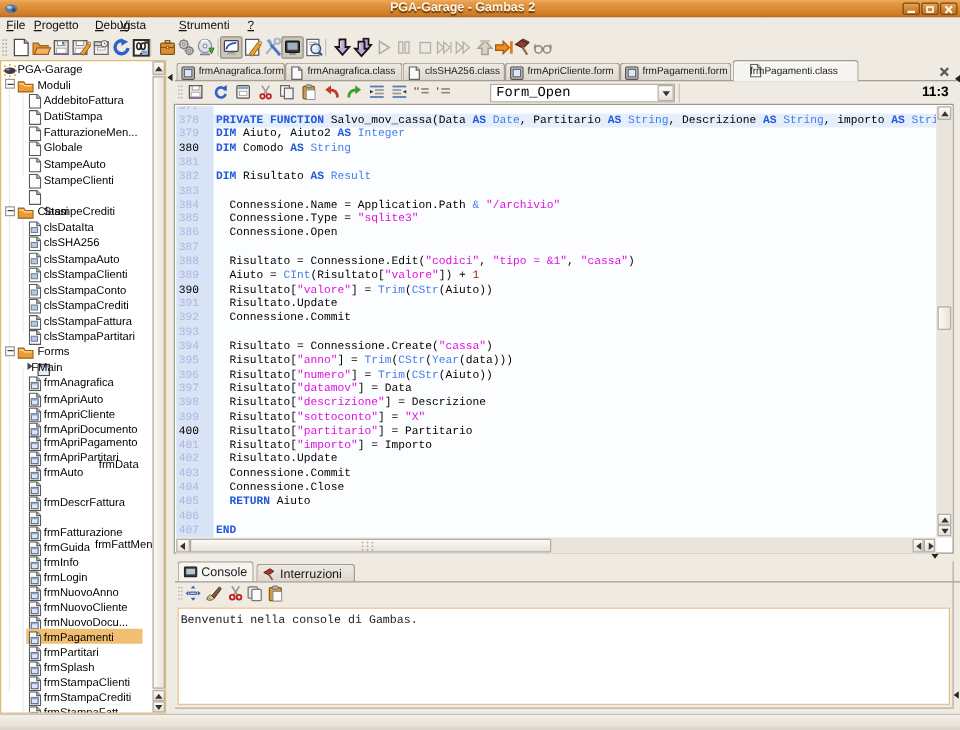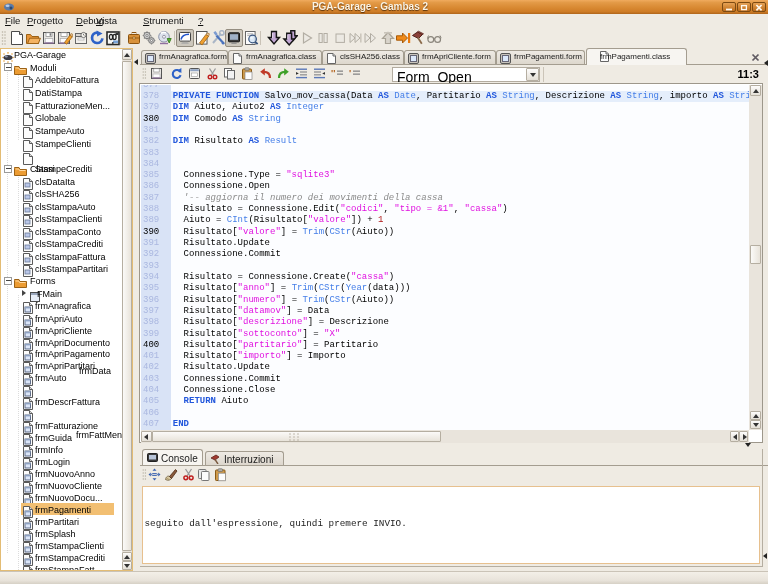--- a/index.html
+++ b/index.html
@@ -427,21 +427,21 @@
 <div class="tico" style="left:13px;top:226.3px;"><svg width="13" height="11">
         <path d="M0.5 2.5 L0.5 9.5 L12.5 9.5 L12.5 3.5 L6 3.5 L5 1.5 L0.5 1.5 Z" fill="#ec9c33" stroke="#9c6216" stroke-width="1"></path>
         <path d="M1.5 3 L4.7 3 L5.5 4.5 L11.5 4.5" stroke="#ffd9a0" stroke-width="1" fill="none"></path>
       </svg></div>
 <div class="trow" style="left:29px;top:227.3px;">Forms</div>
 <div class="arr" style="left:21px;top:241.3px;border-left:4px solid #444;border-top:3px solid transparent;border-bottom:3px solid transparent;"></div>
 <div class="tico" style="left:28px;top:238.8px;"><svg width="11" height="11">
         <rect x="1.5" y="1.5" width="9" height="9" fill="#e8eef8" stroke="#4a4a4a" stroke-width="1"></rect>
         <rect x="2" y="2" width="8" height="2" fill="#9aa7bd"></rect>
       </svg></div>
-<div class="trow" style="left:36px;top:239.8px;">FMain</div>
+<div class="trow" style="left:24px;top:239.8px;">FMain</div>
 <div class="tico" style="left:22px;top:251.2px;"><svg width="10" height="12">
         <path d="M0.5 0.5 L6.5 0.5 L9.5 3.5 L9.5 11.5 L0.5 11.5 Z" fill="#fcfcfc" stroke="#5a5a5a" stroke-width="1"></path>
         <path d="M6.5 0.5 L6.5 3.5 L9.5 3.5" fill="#d8d8d8" stroke="#5a5a5a" stroke-width="1"></path>
         <rect x="2" y="5" width="5.5" height="5" fill="#dce6f8" stroke="#51617e" stroke-width="0.9"></rect>
         <rect x="2" y="5" width="5.5" height="1.4" fill="#8fa3c4"></rect>
       </svg></div>
 <div class="trow" style="left:34px;top:252.2px;">frmAnagrafica</div>
 <div class="tico" style="left:22px;top:263.6px;"><svg width="10" height="12">
         <path d="M0.5 0.5 L6.5 0.5 L9.5 3.5 L9.5 11.5 L0.5 11.5 Z" fill="#fcfcfc" stroke="#5a5a5a" stroke-width="1"></path>
         <path d="M6.5 0.5 L6.5 3.5 L9.5 3.5" fill="#d8d8d8" stroke="#5a5a5a" stroke-width="1"></path>
@@ -751,21 +751,21 @@
       </svg>
     </div>
 <div style="position:absolute;left:209px;top:1px;width:13px;height:13px;">
       <svg width="13" height="13" style="position:absolute;left:0;top:0">
         <text x="0" y="9" font-family="Liberation Sans" font-size="9" fill="#b05a10" font-weight="bold">'</text>
         <rect x="4" y="3.5" width="7" height="1.3" fill="#888"></rect>
         <rect x="4" y="6.5" width="7" height="1.3" fill="#888"></rect>
       </svg>
     </div>
 <div style="position:absolute;left:252px;top:1px;width:148px;height:15px;background:#fff;border:1px solid #b3aca0;"></div>
-<div style="position:absolute;left:257px;top:3px;font-size:14px;color:#000;">Form_Open</div>
+<div style="position:absolute;left:257px;top:3px;font-size:11px;color:#000;font-family:Liberation Mono, monospace;">Form_Open</div>
 <div class="sbtn" style="left:386px;top:2px;width:13px;height:13px;"></div>
 <div class="arr" style="left:390px;top:7px;border-top:4px solid #333;border-left:3px solid transparent;border-right:3px solid transparent;"></div>
 <div style="position:absolute;left:403px;top:1px;width:1px;height:15px;background:#cbc4b8;"></div>
 <div style="position:absolute;right:9px;top:1.5px;font-size:11px;font-weight:bold;color:#000;">11:3</div>
 </div>
 <div class="abs" id="editor">
 <div id="gutter">
 <div style="top:-5.31px;line-height:11.31px;">377</div>
 <div style="top:6.00px;line-height:11.31px;">378</div>
 <div style="top:17.31px;line-height:11.31px;">379</div>
@@ -799,23 +799,23 @@
 <div style="top:333.99px;line-height:11.31px;">407</div>
 </div>
 <div id="code">
 <div style="position:absolute;left:0;top:6.0px;width:578px;height:11.31px;background:#e5eefb;"></div>
 <pre style="left:1.8px;top:-5.31px;line-height:11.31px;"></pre>
 <pre style="left:1.8px;top:6.00px;line-height:11.31px;"><span class="k">PRIVATE</span> <span class="k">FUNCTION</span> Salvo_mov_cassa(Data <span class="k">AS</span> <span class="t">Date</span>, Partitario <span class="k">AS</span> <span class="t">String</span>, Descrizione <span class="k">AS</span> <span class="t">String</span>, importo <span class="k">AS</span> <span class="t">String</span>)</pre>
 <pre style="left:1.8px;top:17.31px;line-height:11.31px;"><span class="k">DIM</span> Aiuto, Aiuto2 <span class="k">AS</span> <span class="t">Integer</span></pre>
 <pre style="left:1.8px;top:28.62px;line-height:11.31px;"><span class="k">DIM</span> Comodo <span class="k">AS</span> <span class="t">String</span></pre>
 <pre style="left:1.8px;top:51.24px;line-height:11.31px;"><span class="k">DIM</span> Risultato <span class="k">AS</span> <span class="t">Result</span></pre>
 <pre style="left:1.8px;top:62.55px;line-height:11.31px;"></pre>
+<pre style="left:1.8px;top:73.86px;line-height:11.31px;">  Connessione.Name = Application.Path <span class="f">&amp;</span> <span class="s">"/archivio"</span></pre>
 <pre style="left:1.8px;top:85.17px;line-height:11.31px;">  Connessione.Type = <span class="s">"sqlite3"</span></pre>
 <pre style="left:1.8px;top:96.48px;line-height:11.31px;">  Connessione.Open</pre>
-<pre style="left:1.8px;top:107.79px;line-height:11.31px;"><span class="c">  '-- aggiorna il numero dei movimenti della cassa</span></pre>
 <pre style="left:1.8px;top:119.10px;line-height:11.31px;">  Risultato = Connessione.Edit(<span class="s">"codici"</span>, <span class="s">"tipo = &amp;1"</span>, <span class="s">"cassa"</span>)</pre>
 <pre style="left:1.8px;top:130.41px;line-height:11.31px;">  Aiuto = <span class="f">CInt</span>(Risultato[<span class="s">"valore"</span>]) + <span class="n">1</span></pre>
 <pre style="left:1.8px;top:141.72px;line-height:11.31px;">  Risultato[<span class="s">"valore"</span>] = <span class="f">Trim</span>(<span class="f">CStr</span>(Aiuto))</pre>
 <pre style="left:1.8px;top:153.03px;line-height:11.31px;">  Risultato.Update</pre>
 <pre style="left:1.8px;top:164.34px;line-height:11.31px;">  Connessione.Commit</pre>
 <pre style="left:1.8px;top:186.96px;line-height:11.31px;">  Risultato = Connessione.Create(<span class="s">"cassa"</span>)</pre>
 <pre style="left:1.8px;top:198.27px;line-height:11.31px;">  Risultato[<span class="s">"anno"</span>] = <span class="f">Trim</span>(<span class="f">CStr</span>(<span class="f">Year</span>(data)))</pre>
 <pre style="left:1.8px;top:209.58px;line-height:11.31px;">  Risultato[<span class="s">"numero"</span>] = <span class="f">Trim</span>(<span class="f">CStr</span>(Aiuto))</pre>
 <pre style="left:1.8px;top:220.89px;line-height:11.31px;">  Risultato[<span class="s">"datamov"</span>] = Data</pre>
 <pre style="left:1.8px;top:232.20px;line-height:11.31px;">  Risultato[<span class="s">"descrizione"</span>] = Descrizione</pre>
@@ -919,17 +919,17 @@
     </div>
 <div style="position:absolute;left:74px;top:3px;width:14px;height:14px;">
       <svg width="14" height="14" style="position:absolute;left:0;top:0">
         <rect x="1.5" y="2" width="9.5" height="10.5" rx="0.8" fill="#cf9a4a" stroke="#8a5a14"></rect>
         <rect x="4" y="0.8" width="4.6" height="2.6" rx="0.8" fill="#b8b4ac" stroke="#666" stroke-width="0.7"></rect>
         <rect x="4.4" y="5.2" width="7" height="7.6" fill="#fdfdfd" stroke="#888" stroke-width="0.7"></rect>
       </svg>
     </div>
 </div>
 <div class="abs" id="conbox">
-  <div style="top:31px;">seguito dall'espressione, quindi premere INVIO.</div>
+  <div style="top:3px;">Benvenuti nella console di Gambas.</div>
 </div>
 <div class="abs" style="left:762px;top:449px;width:1px;height:117px;background:#b5aea1;"></div>
 <div class="abs" style="left:140px;top:566px;width:623px;height:1px;background:#b5aea1;"></div>
 <div class="abs" id="statusbar"></div>
 
 </body></html>

